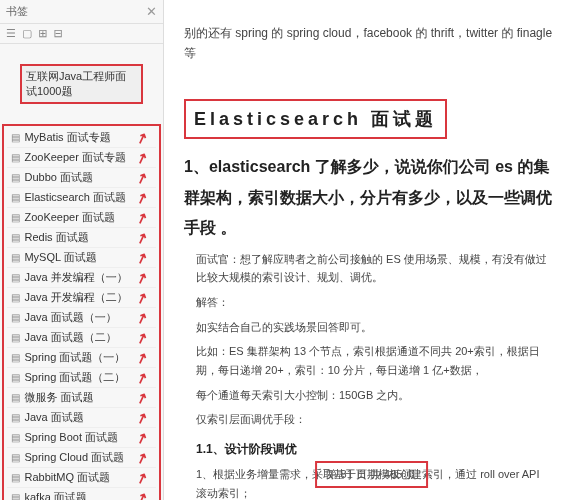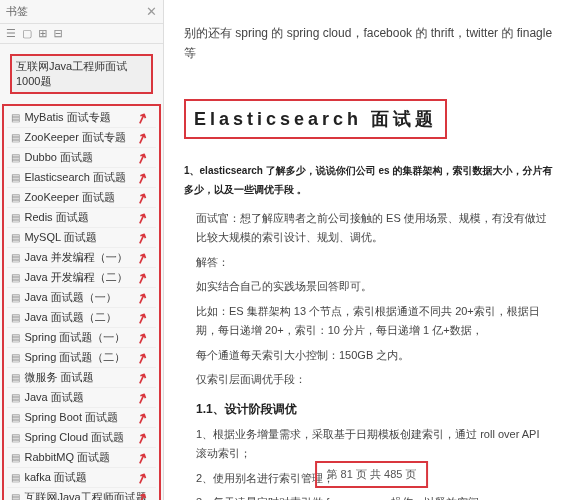--- a/index.html
+++ b/index.html
@@ -4,30 +4,30 @@
   <style>
     * { box-sizing: border-box; margin: 0; padding: 0; }
     body { font-family: "Microsoft YaHei", sans-serif; font-size: 12px; color: #333; background: #fff; width: 579px; height: 500px; overflow: hidden; }
     .container { display: flex; height: 100%; }
     .sidebar { width: 164px; border-right: 1px solid #ddd; background: #f7f7f7; height: 100%; overflow: hidden; }
     .sidebar-header { display: flex; align-items: center; justify-content: space-between; padding: 4px 6px; font-size: 11px; color: #666; border-bottom: 1px solid #e0e0e0; }
     .sidebar-header .title { font-size: 11px; }
     .sidebar-header .close { color: #999; cursor: pointer; font-size: 13px; }
     .toolbar-icons { display: flex; gap: 6px; padding: 3px 6px; color: #888; font-size: 11px; border-bottom: 1px solid #e0e0e0; }
     .toolbar-icons span { cursor: pointer; }
-    .root-title { padding: 3px 4px; font-size: 11px; border: 2px solid #d9363e; margin: 10px; background: #efefef; color: #333; }
+    .root-title { padding: 3px 4px; font-size: 11px; border: 2px solid #d9363e; margin: 20px; background: #efefef; color: #333; }
     .bookmark-list { padding: 2px 3px; }
     .bookmark-item { display: flex; align-items: center; padding: 2px 4px; font-size: 11px; color: #333; border-bottom: 1px solid #eee; position: relative; cursor: pointer; }
     .bookmark-item .doc-icon { color: #888; margin-right: 4px; font-size: 10px; }
     .bookmark-item .arrow { position: absolute; right: 8px; color: #d9363e; font-size: 14px; font-weight: bold; transform: rotate(-20deg); }
     .bookmark-list-box { border: 2px solid #d9363e; margin: 2px; }
     .content { flex: 1; padding: 0 20px; font-size: 13px; color: #222; line-height: 1.7; overflow: hidden; position: relative; }
     .para { margin: 23px 0; font-size: 12px; color: #444; }
     .section-title { font-weight: bold; font-size: 18px; border: 2px solid #d9363e; display: inline-block; padding: 3px 8px; margin: 12px 0; letter-spacing: 4px; }
-    .q-title { font-weight: bold; font-size: 10px; margin: 10px 0; line-height: 1.9; }
+    .q-title { font-weight: bold; font-size: 16px; margin: 1px 0; line-height: 1.9; }
     .sub { font-size: 11px; color: #444; margin: 6px 12px; }
     .sub-heading { font-weight: bold; font-size: 12px; margin: 10px 12px 6px; }
     .page-footer { position: absolute; bottom: 12px; left: 50%; transform: translateX(-50%); border: 2px solid #d9363e; padding: 2px 10px; font-size: 11px; color: #555; }
   </style>
 </head>
 <body>
 
 <div class="container">
   <aside class="sidebar">
     <div class="sidebar-header">

